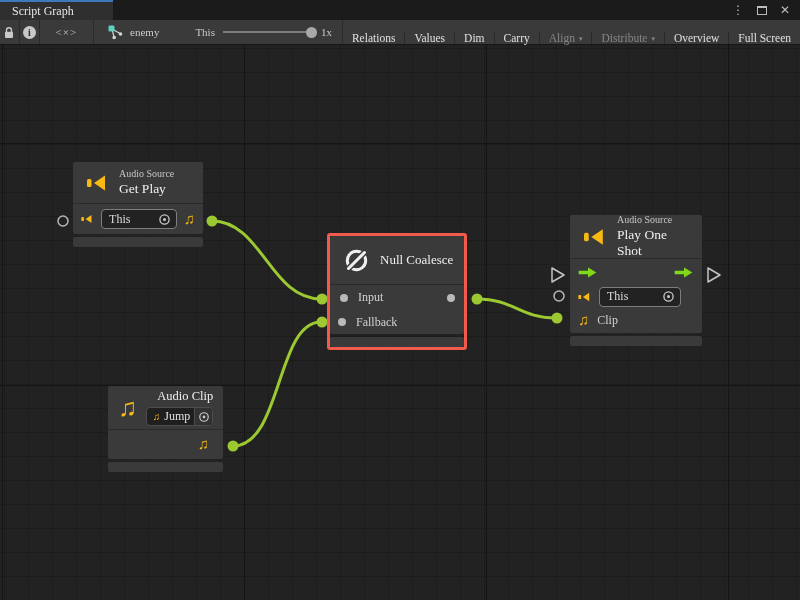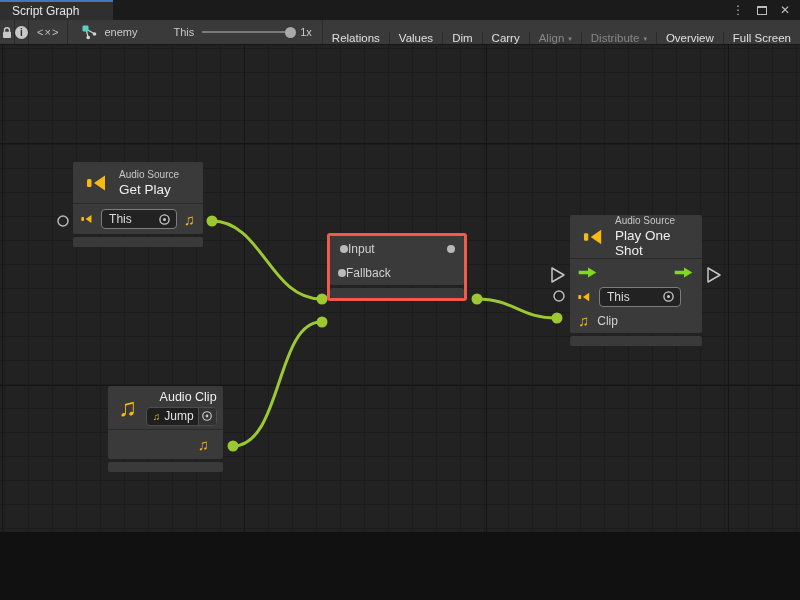--- a/index.html
+++ b/index.html
@@ -1,18 +1,18 @@
 <!DOCTYPE html>
 <html><head>
 <meta charset="utf-8">
 <style>
   * { margin:0; padding:0; box-sizing:border-box; }
   html,body { background:#111; }
   body { font-family:"Liberation Sans", sans-serif; -webkit-font-smoothing:antialiased; }
-  .app { position:relative; width:800px; height:532px; background:#ef4444; overflow:hidden; }
+  .app { position:relative; width:800px; height:600px; background:#ef4444; overflow:hidden;font-family:Liberation Serif, serif; }
 
   
   .tabbar { position:relative; height:20px; background:#1b1b1b; display:flex; align-items:stretch; }
   .tab { width:113px; background:#2f2f2f; border-top:2px solid #3d79bb; display:flex; align-items:center;
          padding-left:12px; color:#e6e6e6; font-size:12px; }
   .win-controls { margin-left:auto; display:flex; align-items:center; gap:13px; padding-right:10px; color:#bdbdbd; }
   .win-controls .dots { font-size:12px; line-height:1; }
   .maxbox { width:10px; height:9px; border:1px solid #bdbdbd; border-top:2px solid #bdbdbd; }
   .closex { font-size:12px; line-height:1; }
 
@@ -51,21 +51,21 @@
   .node-header { display:flex; align-items:center; gap:9px; border-bottom:1px solid #2a2a2a; padding:0 10px 0 13px; }
   .hdr-text .cat { font-size:10px; color:#c6c6c6; margin-bottom:2px; }
   .hdr-text .ttl { font-size:13.5px; color:#efefef; }
   .node-row { display:flex; align-items:center; padding:0 8px; position:relative; }
   .node-footer { height:10px; background:#3a3a3a; border-radius:2px; margin-top:3px; }
   .amber-note { color:#f8ba12; }
   .obj-field { display:flex; align-items:center; height:20px; background:#222222; border:1px solid #7d7d7d;
                border-radius:4px; padding:0 5px 0 7px; color:#dcdcdc; font-size:12px; }
   .obj-field .fld-text { flex:1; }
   .port-dot { width:8px; height:8px; border-radius:50%; background:#b9b9b9; flex:0 0 auto; }
-  .port-label { font-size:12px; color:#d2d2d2; }
+  .port-label { font-size:12px; color:#d2d2d2; margin-left:10px; }
   .selected-border { border:3px solid #f25a4b; border-radius:3px; }
 
   
   .jump-field { display:flex; align-items:center; height:19px; background:#1f1f1f; border:1px solid #4d4d4d;
                 border-radius:4px; overflow:hidden; color:#e2e2e2; font-size:12px; }
   .jump-field .jf-main { display:flex; align-items:center; gap:4px; padding:0 4px 0 6px; }
   .jump-field .jf-pick { display:flex; align-items:center; justify-content:center; width:18px; height:100%;
                          border-left:1px solid #4d4d4d; background:#323232; }
 </style>
 </head>
@@ -217,20 +217,30 @@
         </div>
         <div class="node-row" style="height:29px;">
           <span class="amber-note" style="margin-left:auto; margin-right:6px; font-size:15px;">♫</span>
         </div>
       </div>
       <div class="node-footer"></div>
     </div>
 
     <div class="node selected-border" style="left:327px; top:188px; width:140px;">
       <div class="node-main">
+        <div class="node-header" style="height:49px; gap:10px;">
+          <svg width="27" height="27" viewBox="0 0 27 27">
+            <circle cx="13.5" cy="13.5" r="9.2" fill="none" stroke="#efefef" stroke-width="3"></circle>
+            <line x1="5" y1="22" x2="22" y2="5" stroke="#3a3a3a" stroke-width="6"></line>
+            <line x1="5.5" y1="21.5" x2="21.5" y2="5.5" stroke="#efefef" stroke-width="3" stroke-linecap="round"></line>
+          </svg>
+          <div class="hdr-text">
+            <div class="ttl" style="font-size:13px;">Null Coalesce</div>
+          </div>
+        </div>
         <div class="node-row" style="height:25px; padding-left:10px;">
           <span class="port-dot"></span>
           <span class="port-label">Input</span>
           <span class="port-dot" style="position:absolute; right:9px;"></span>
         </div>
         <div class="node-row" style="height:24px; ">
           <span class="port-dot"></span>
           <span class="port-label">Fallback</span>
         </div>
       </div>

